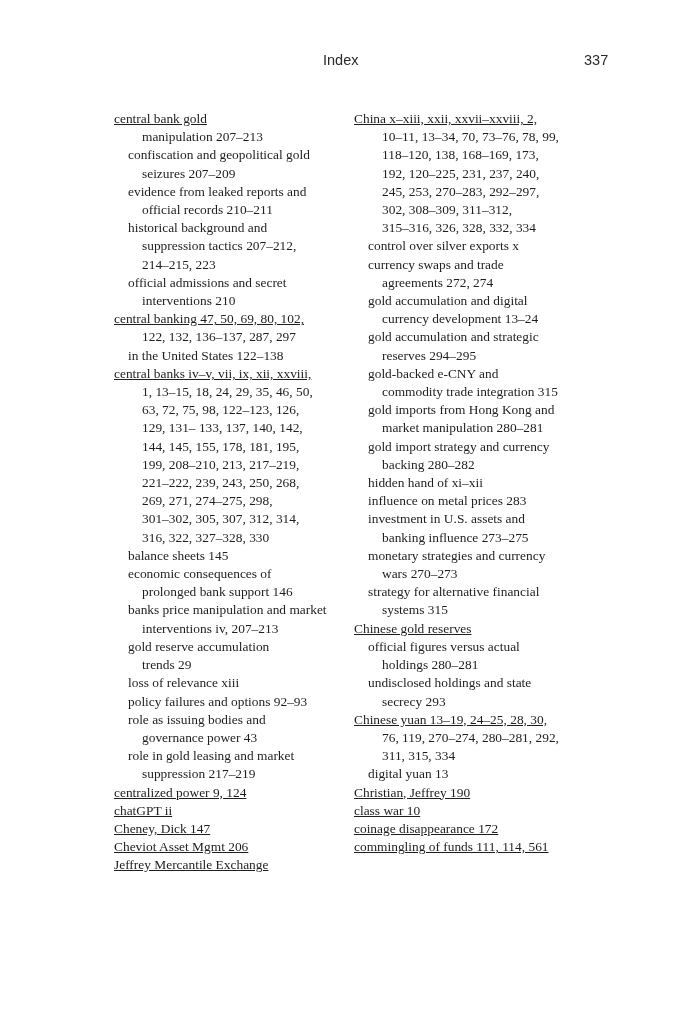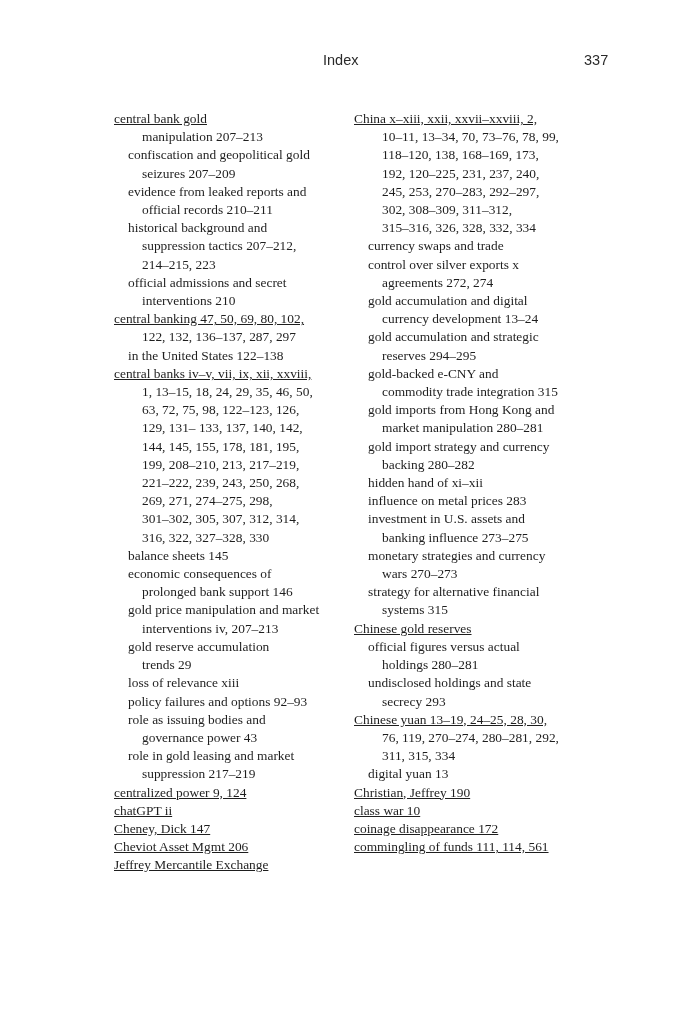--- a/index.html
+++ b/index.html
@@ -53,21 +53,21 @@
       <span class="e l0c">129, 131– 133, 137, 140, 142,</span>
       <span class="e l0c">144, 145, 155, 178, 181, 195,</span>
       <span class="e l0c">199, 208–210, 213, 217–219,</span>
       <span class="e l0c">221–222, 239, 243, 250, 268,</span>
       <span class="e l0c">269, 271, 274–275, 298,</span>
       <span class="e l0c">301–302, 305, 307, 312, 314,</span>
       <span class="e l0c">316, 322, 327–328, 330</span>
       <span class="e l1">balance sheets  145</span>
       <span class="e l1">economic consequences of</span>
       <span class="e l1c">prolonged bank support  146</span>
-      <span class="e l1">gold price manipulation and market</span>
+      <span class="e l1">banks price manipulation and market</span>
       <span class="e l1c">interventions  iv, 207–213</span>
       <span class="e l1">gold reserve accumulation</span>
       <span class="e l1c">trends  29</span>
       <span class="e l1">loss of relevance  xiii</span>
       <span class="e l1">policy failures and options  92–93</span>
       <span class="e l1">role as issuing bodies and</span>
       <span class="e l1c">governance power  43</span>
       <span class="e l1">role in gold leasing and market</span>
       <span class="e l1c">suppression  217–219</span>
       <span class="e l0">centralized power  9, 124</span>
@@ -77,22 +77,22 @@
       <span class="e l0">Jeffrey Mercantile Exchange</span>
     </div>
   <div class="col col-right">
       <span class="e l0">China  x–xiii, xxii, xxvii–xxviii, 2,</span>
       <span class="e l0c">10–11, 13–34, 70, 73–76, 78, 99,</span>
       <span class="e l0c">118–120, 138, 168–169, 173,</span>
       <span class="e l0c">192, 120–225, 231, 237, 240,</span>
       <span class="e l0c">245, 253, 270–283, 292–297,</span>
       <span class="e l0c">302, 308–309, 311–312,</span>
       <span class="e l0c">315–316, 326, 328, 332, 334</span>
+      <span class="e l1">control over silver exports  x</span>
       <span class="e l1">currency swaps and trade</span>
-      <span class="e l1">control over silver exports  x</span>
       <span class="e l1c">agreements  272, 274</span>
       <span class="e l1">gold accumulation and digital</span>
       <span class="e l1c">currency development  13–24</span>
       <span class="e l1">gold accumulation and strategic</span>
       <span class="e l1c">reserves  294–295</span>
       <span class="e l1">gold-backed e-CNY and</span>
       <span class="e l1c">commodity trade integration  315</span>
       <span class="e l1">gold imports from Hong Kong and</span>
       <span class="e l1c">market manipulation  280–281</span>
       <span class="e l1">gold import strategy and currency</span>

